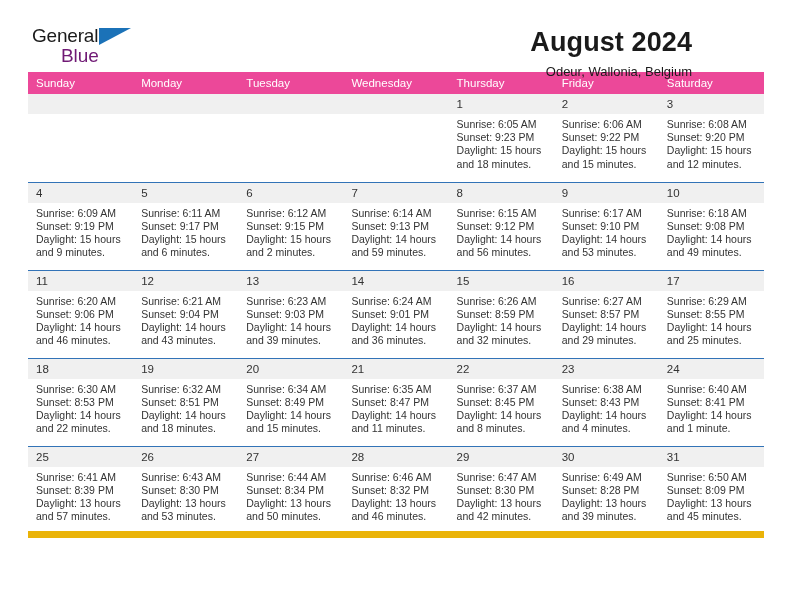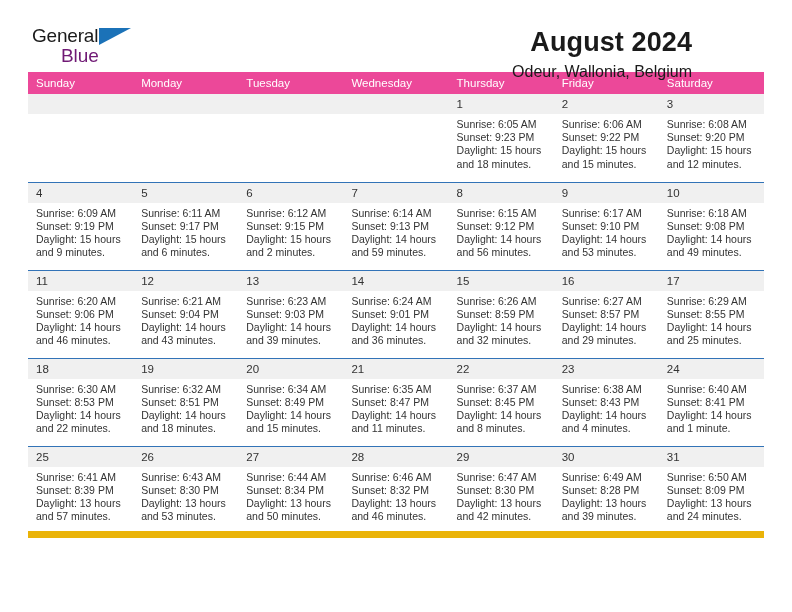--- a/index.html
+++ b/index.html
@@ -68,21 +68,21 @@
     padding-right: 2px;
   }
   .cal-title {
     font-size: 27px;
     color: #1a1a1a;
     line-height: 32px;
     font-weight: bold;
     letter-spacing: 0.1px;
   }
   .cal-sub {
-    font-size: 16px;
+    font-size: 13px;
     color: #1a1a1a;
     line-height: 18px;
     margin-top: 5px;
   }
 
   
   .calendar {
     width: 736px;
     border-collapse: collapse;
     table-layout: fixed;
@@ -491,21 +491,21 @@
             <div>Daylight: 13 hours</div>
             <div>and 39 minutes.</div>
           </div>
         </td>
         <td class="cell">
           <div class="daynum">31</div>
           <div class="info">
             <div>Sunrise: 6:50 AM</div>
             <div>Sunset: 8:09 PM</div>
             <div>Daylight: 13 hours</div>
-            <div>and 24 minutes.</div>
+            <div>and 45 minutes.</div>
           </div>
         </td>
       </tr>
 
     </tbody>
   </table>
 
 </div>
 
 </body></html>

